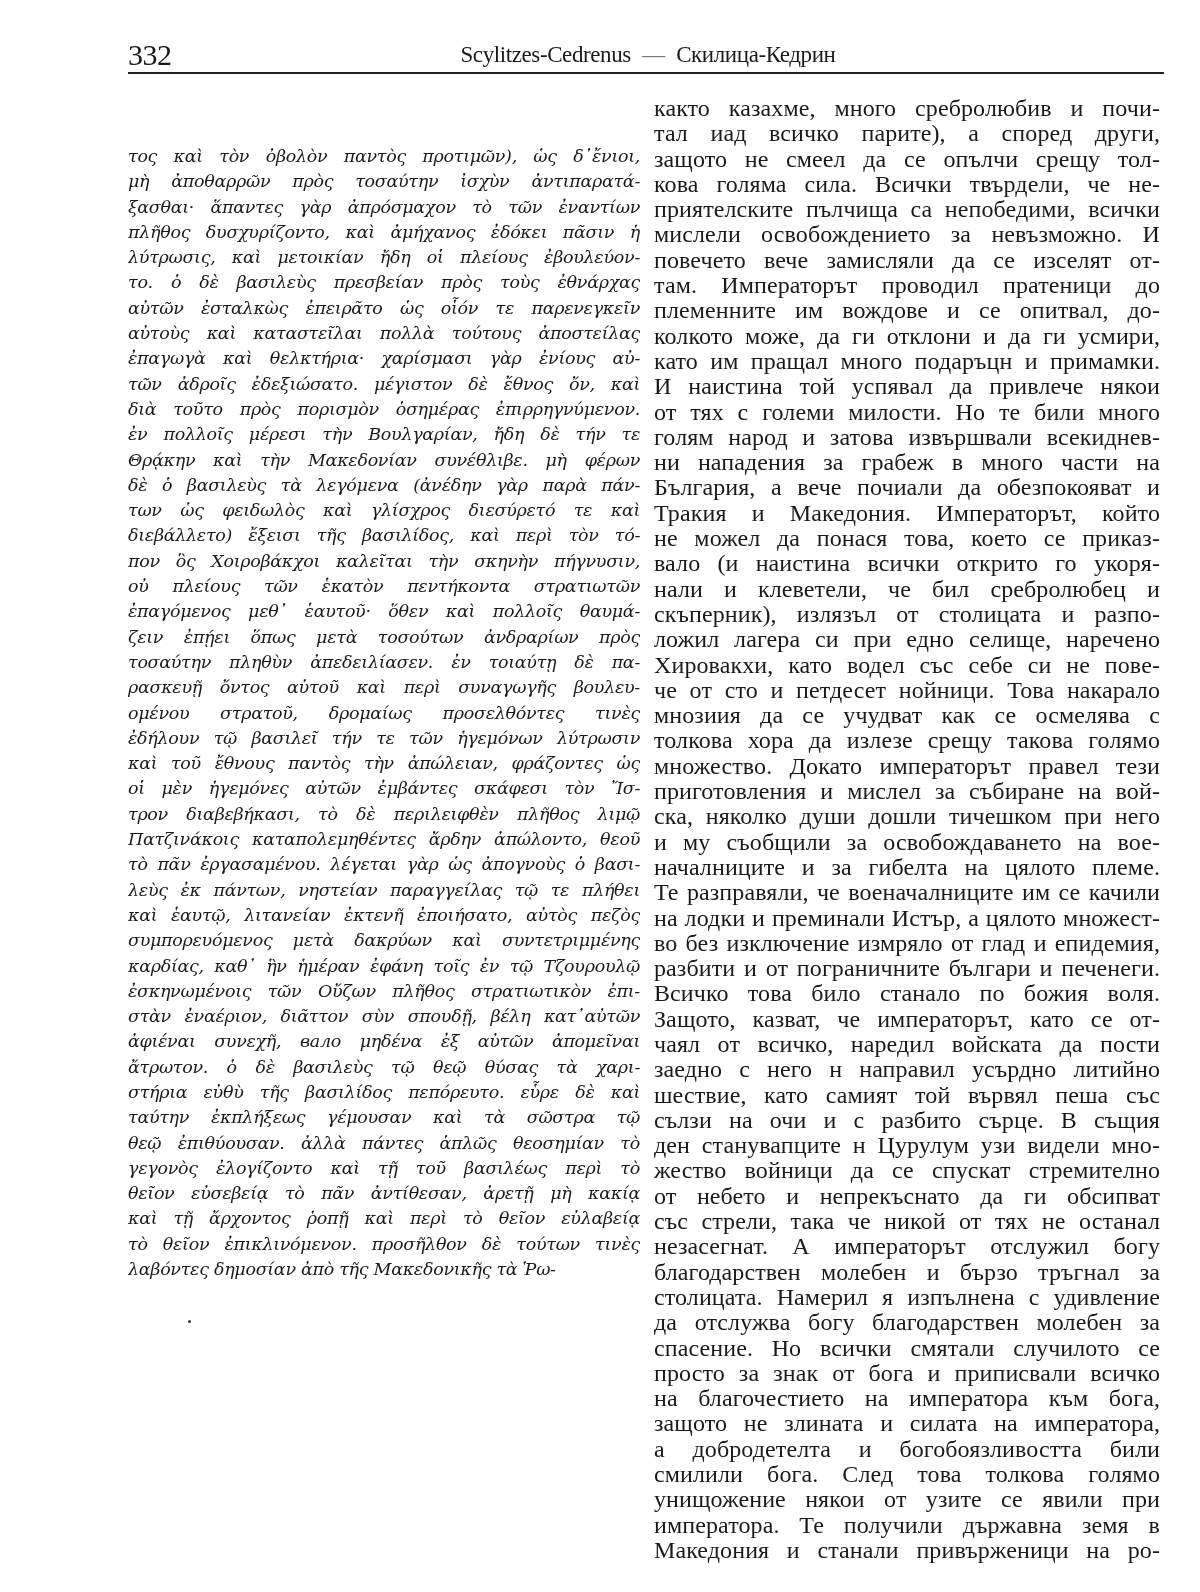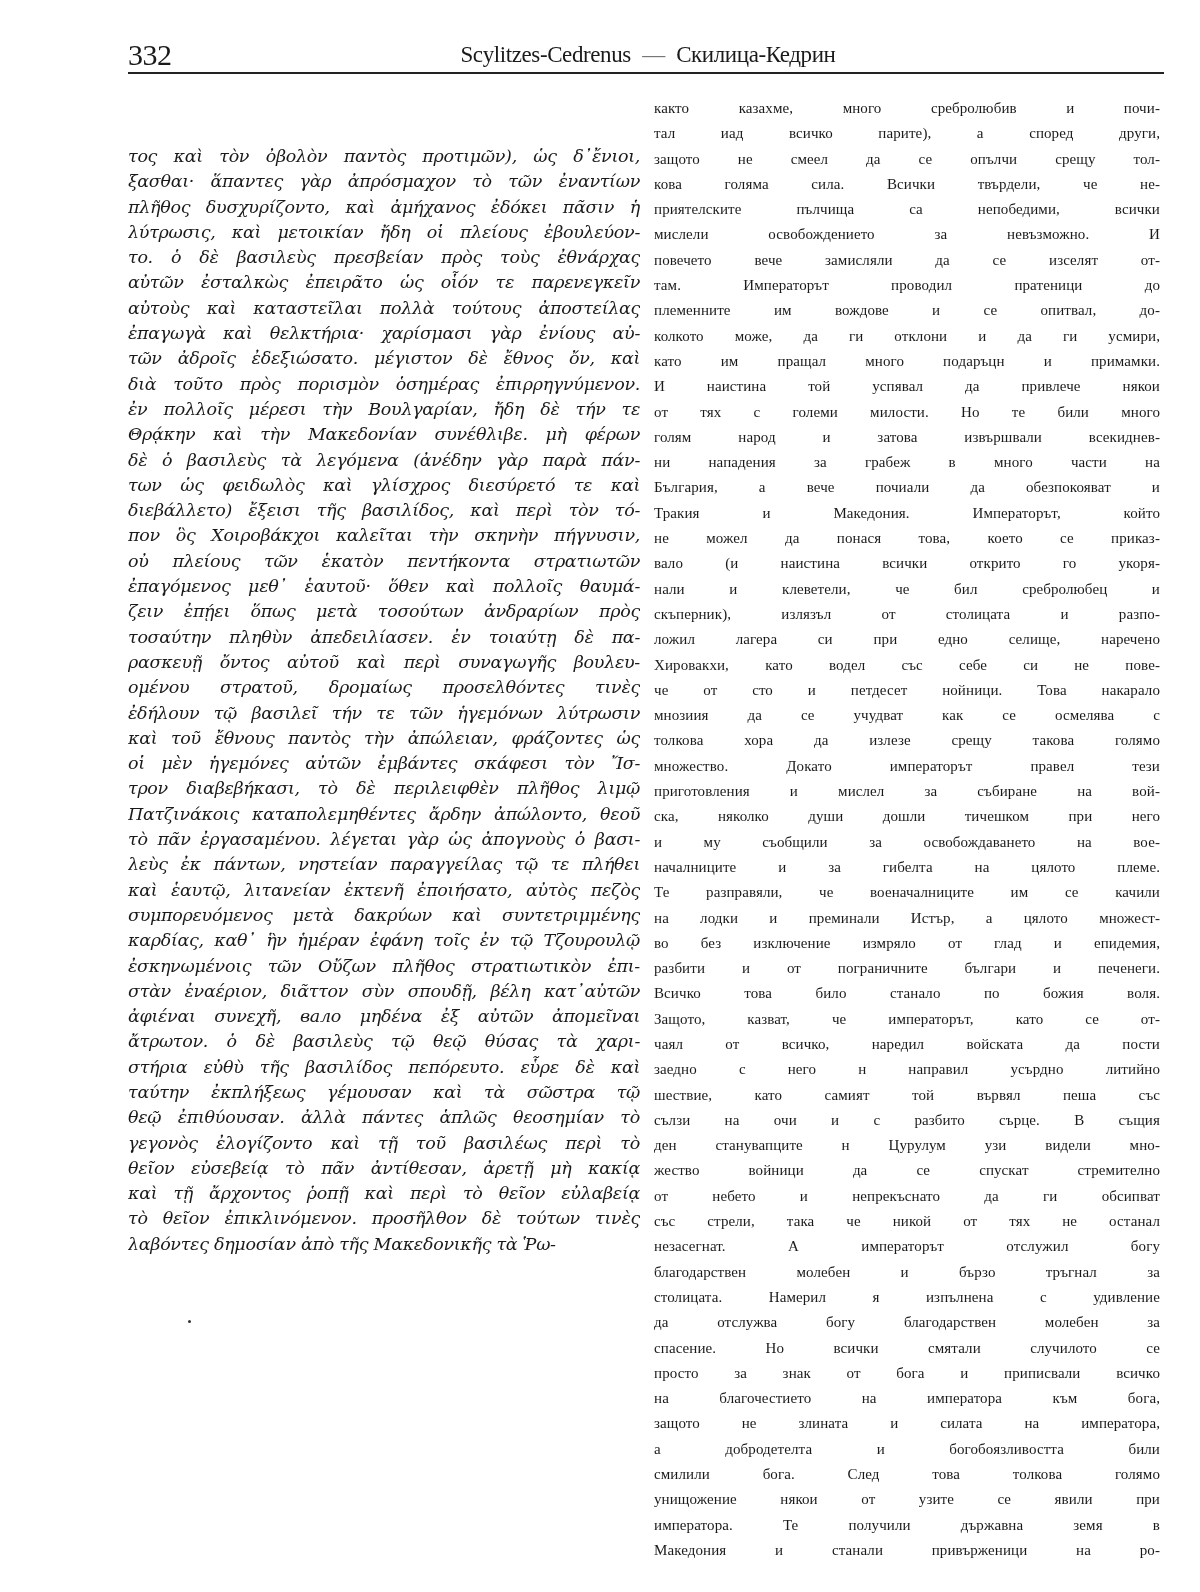--- a/index.html
+++ b/index.html
@@ -7,39 +7,40 @@
   .page-header { position: absolute; left: 128px; top: 38px; width: 1036px; height: 36px; }
   .page-number { position: absolute; left: 0; top: 0; font-family: "Liberation Serif", serif; font-size: 30px; letter-spacing: -0.5px; }
   .running-title { position: absolute; left: 4px; right: 0; top: 4px; text-align: center; font-family: "Liberation Serif", serif; font-size: 23px; letter-spacing: -0.4px; }
   .running-title .sep { color: #777; margin: 0 6px; }
   .header-rule { position: absolute; left: 128px; top: 72px; width: 1036px; height: 2px; background: #222; }
   .col { position: absolute; top: 96px; }
   .col-greek { left: 128px; width: 512px; margin-top: 48px; }
   .col-bg { left: 654px; width: 506px; }
   .line { display: block; height: 25.3px; line-height: 25.3px; white-space: nowrap; text-align: justify; text-align-last: justify; overflow: hidden; }
   .col-greek .line { font-family: "DejaVu Serif", serif; font-style: italic; font-size: 17.5px; letter-spacing: -0.3px; }
-  .col-bg .line { font-family: "Liberation Serif", serif; font-size: 15px; letter-spacing: 0.1px; }
+  .col-bg .line { font-family: "Liberation Serif", serif; font-size: 24px; letter-spacing: 0.1px; }
   .line.last { text-align-last: left; }
   .stray-dot { position: absolute; left: 188px; top: 1320px; width: 3px; height: 3px; background: #333; border-radius: 50%; }
 </style>
 </head>
 <body>
 
 <div class="page-header">
   <span class="page-number">332</span>
   <div class="running-title">
     <span>Scylitzes-Cedrenus</span>
     <span class="sep">—</span>
     <span>Скилица-Кедрин</span>
   </div>
 </div>
 <div class="header-rule"></div>
 
 <div class="col col-greek" id="greek-col">
     <span class="line">τος καὶ τὸν ὀβολὸν παντὸς προτιμῶν), ὡς δ᾽ἔνιοι,</span>
+    <span class="line">μὴ ἀποθαρρῶν πρὸς τοσαύτην ἰσχὺν ἀντιπαρατά-</span>
     <span class="line">ξασθαι· ἅπαντες γὰρ ἀπρόσμαχον τὸ τῶν ἐναντίων</span>
     <span class="line">πλῆθος δυσχυρίζοντο, καὶ ἀμήχανος ἐδόκει πᾶσιν ἡ</span>
     <span class="line">λύτρωσις, καὶ μετοικίαν ἤδη οἱ πλείους ἐβουλεύον-</span>
     <span class="line">το. ὁ δὲ βασιλεὺς πρεσβείαν πρὸς τοὺς ἐθνάρχας</span>
     <span class="line">αὐτῶν ἐσταλκὼς ἐπειρᾶτο ὡς οἷόν τε παρενεγκεῖν</span>
     <span class="line">αὐτοὺς καὶ καταστεῖλαι πολλὰ τούτους ἀποστείλας</span>
     <span class="line">ἐπαγωγὰ καὶ θελκτήρια· χαρίσμασι γὰρ ἐνίους αὐ-</span>
     <span class="line">τῶν ἀδροῖς ἐδεξιώσατο. μέγιστον δὲ ἔθνος ὄν, καὶ</span>
     <span class="line">διὰ τοῦτο πρὸς πορισμὸν ὁσημέρας ἐπιρρηγνύμενον.</span>
     <span class="line">ἐν πολλοῖς μέρεσι τὴν Βουλγαρίαν, ἤδη δὲ τήν τε</span>

